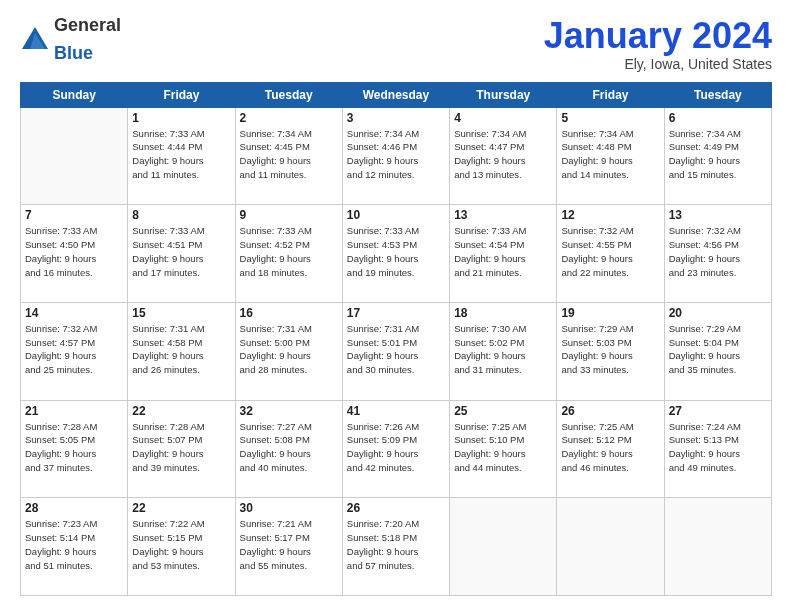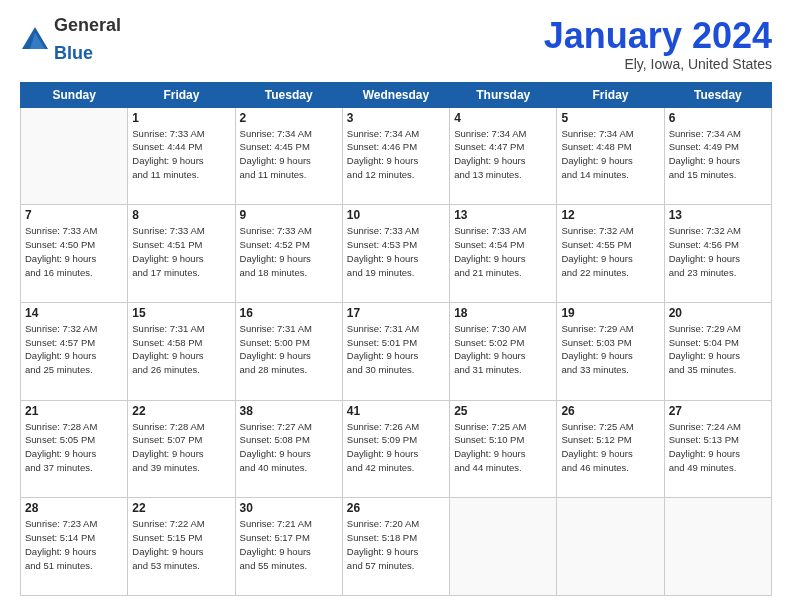--- a/index.html
+++ b/index.html
@@ -226,21 +226,21 @@
         <tr>
           <td>
             <span class="day-number">21</span>
             <div class="day-info">Sunrise: 7:28 AM<br>Sunset: 5:05 PM<br>Daylight: 9 hours<br>and 37 minutes.</div>
           </td>
           <td>
             <span class="day-number">22</span>
             <div class="day-info">Sunrise: 7:28 AM<br>Sunset: 5:07 PM<br>Daylight: 9 hours<br>and 39 minutes.</div>
           </td>
           <td>
-            <span class="day-number">38</span>
+            <span class="day-number">32</span>
             <div class="day-info">Sunrise: 7:27 AM<br>Sunset: 5:08 PM<br>Daylight: 9 hours<br>and 40 minutes.</div>
           </td>
           <td>
             <span class="day-number">41</span>
             <div class="day-info">Sunrise: 7:26 AM<br>Sunset: 5:09 PM<br>Daylight: 9 hours<br>and 42 minutes.</div>
           </td>
           <td>
             <span class="day-number">25</span>
             <div class="day-info">Sunrise: 7:25 AM<br>Sunset: 5:10 PM<br>Daylight: 9 hours<br>and 44 minutes.</div>
           </td>

